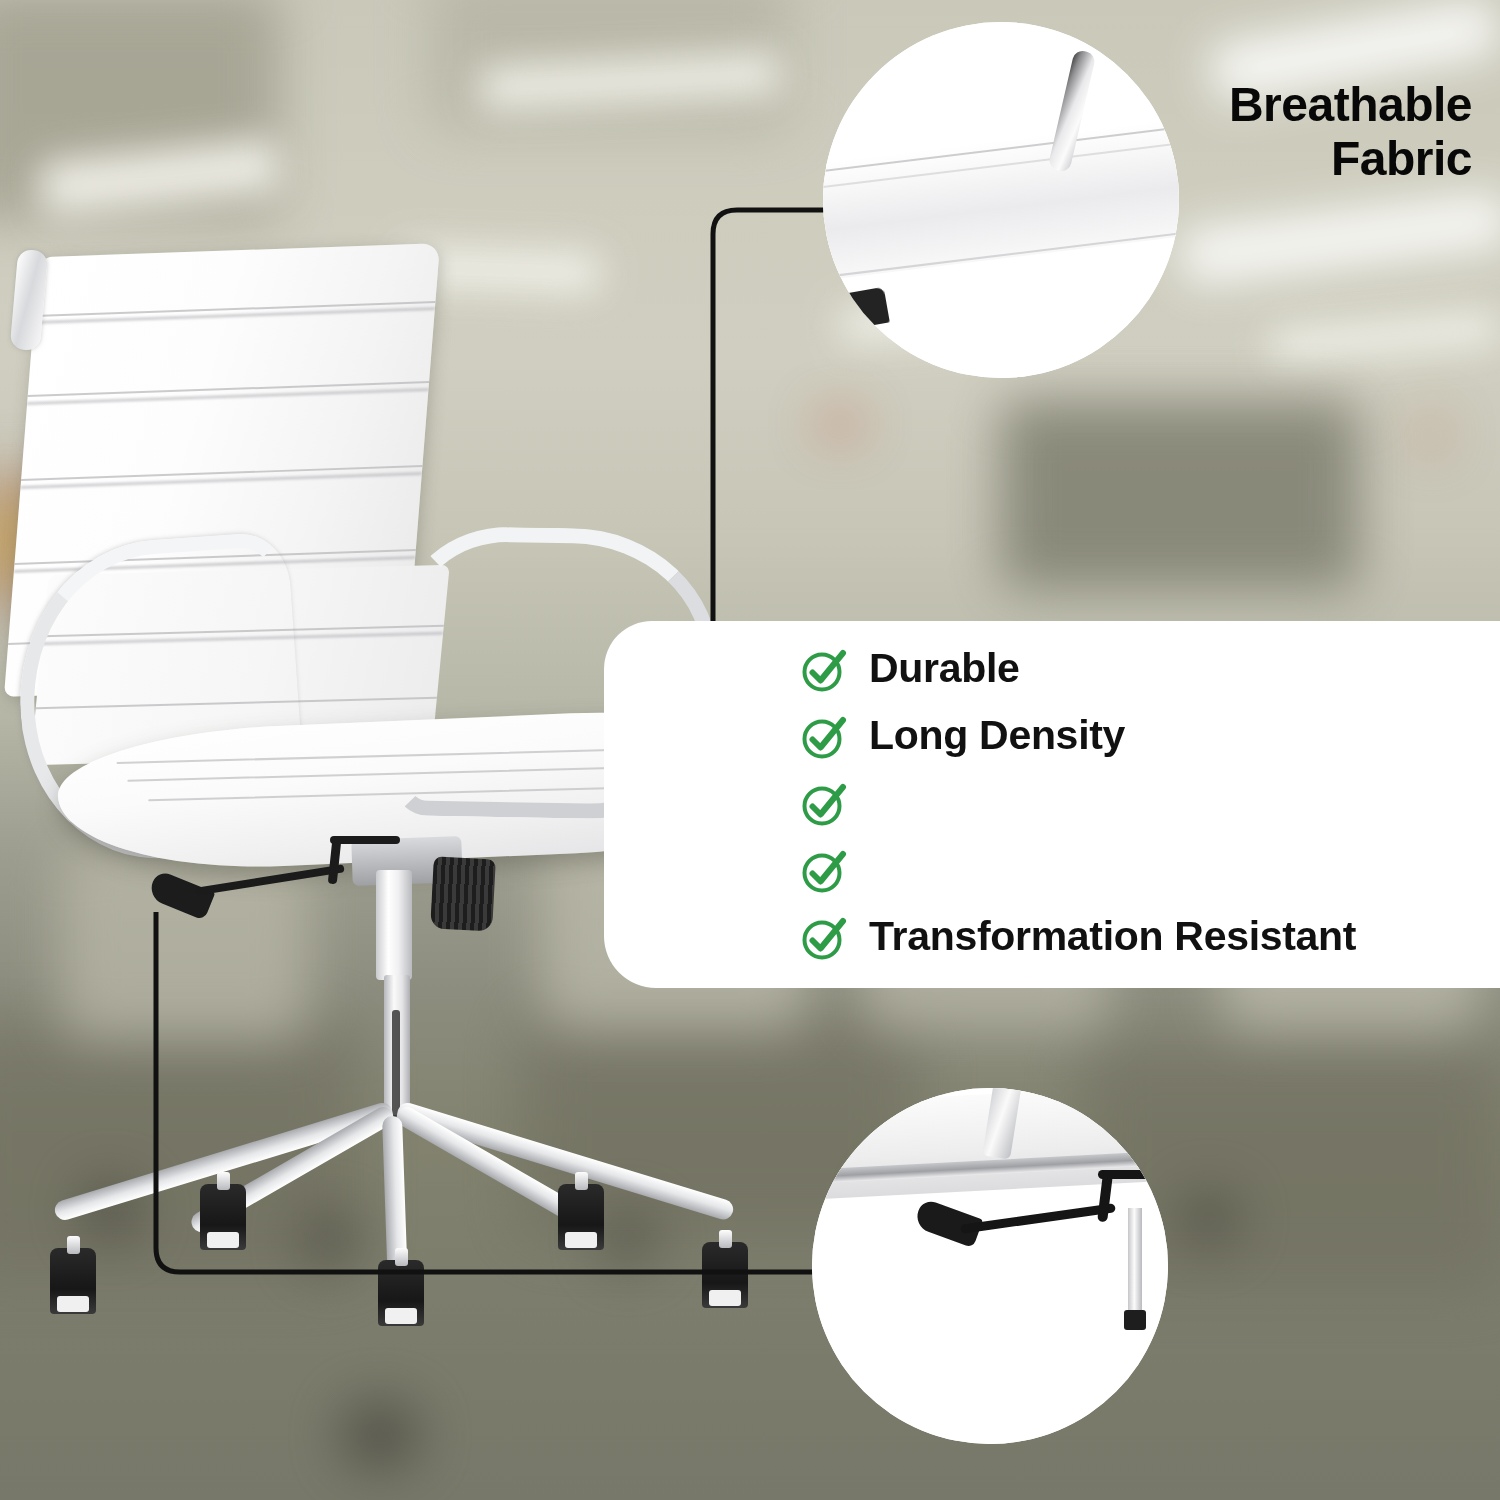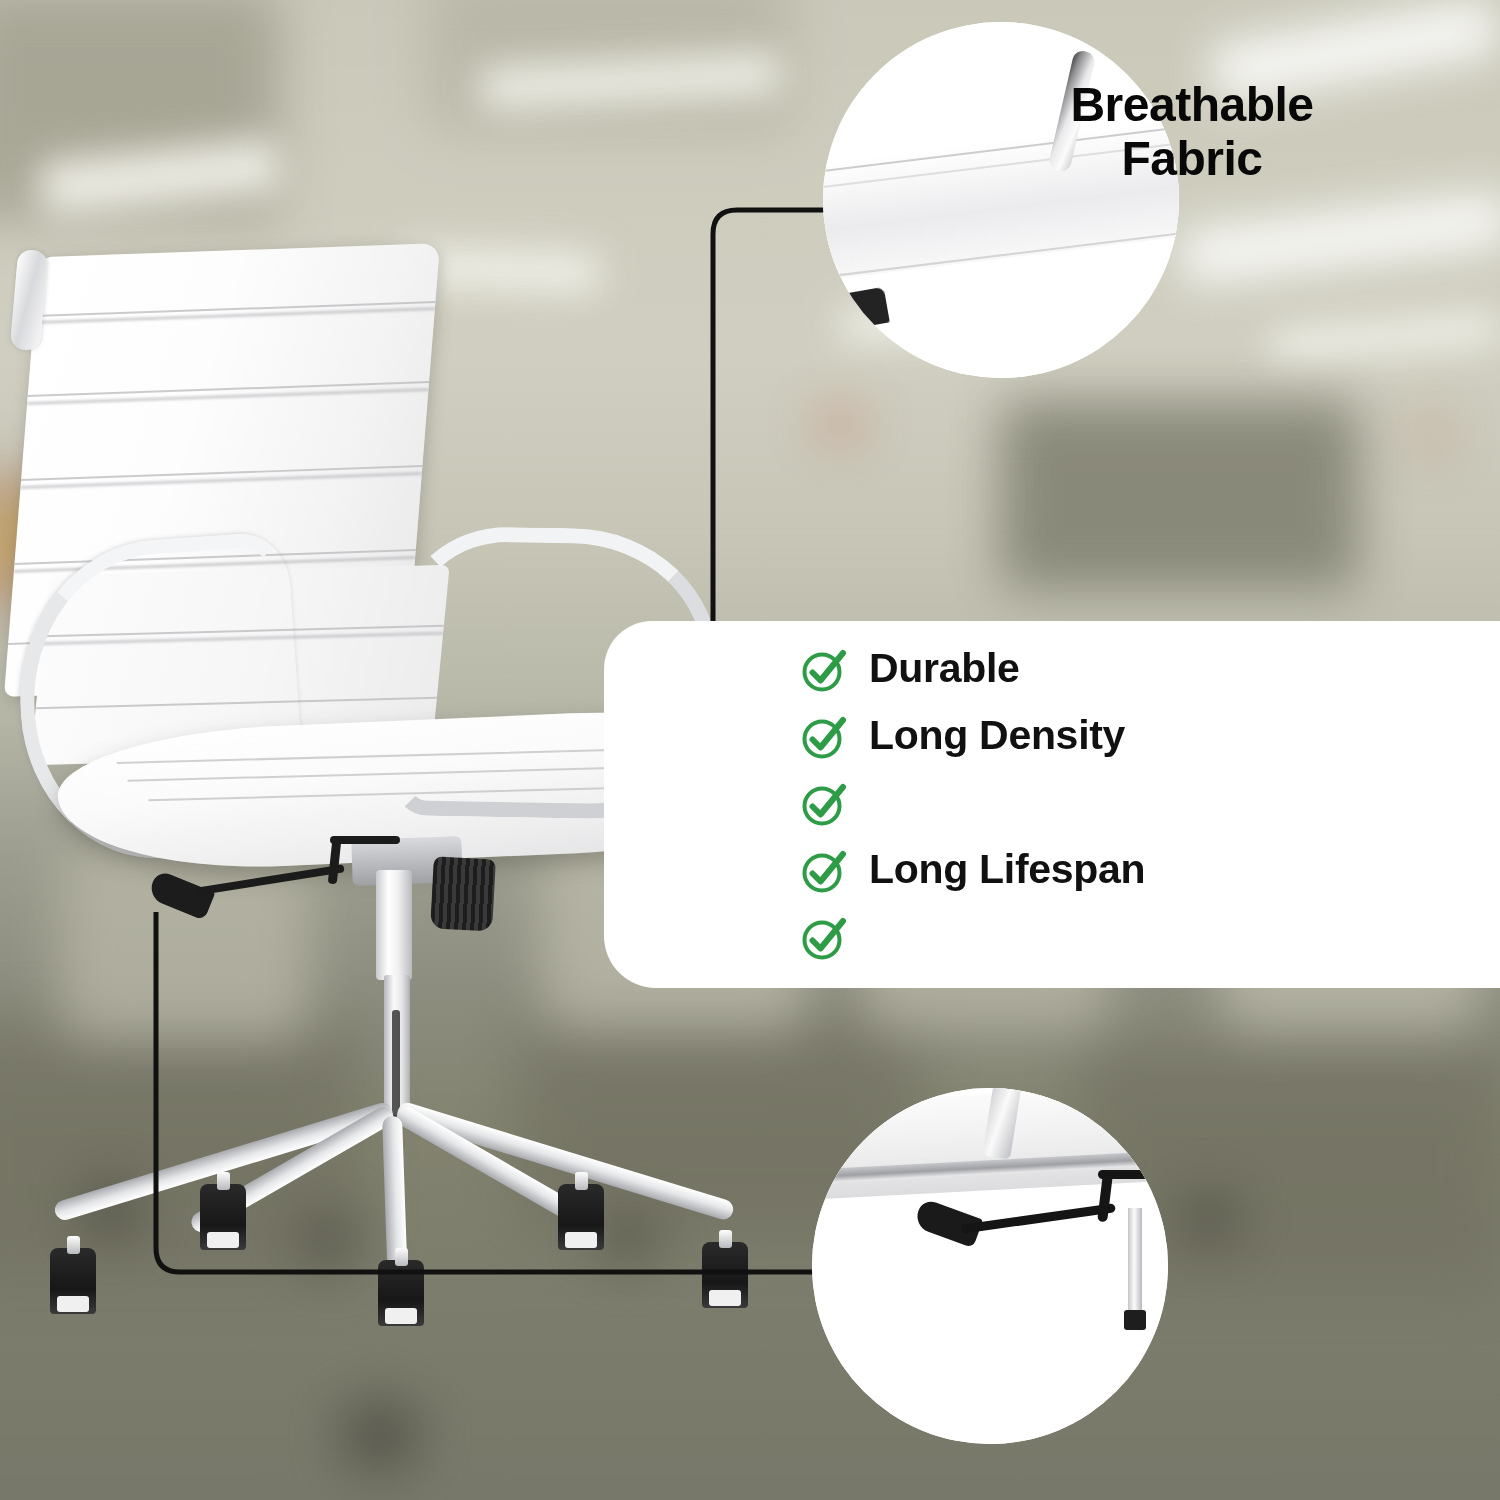--- a/index.html
+++ b/index.html
@@ -245,21 +245,21 @@
     display:flex;align-items:center;height:67px;
   }
   .tick{width:46px;height:46px;flex:0 0 46px;margin-right:22px;position:relative;top:1px;}
   .feat-label{
     font-size:41px;font-weight:bold;color:#111111;
     letter-spacing:-.3px;line-height:1;white-space:nowrap;
   }
 
   
   .cap{
-    position:absolute;text-align:center;font-weight:bold;color:#080808;
+    position:absolute;text-align:right;font-weight:bold;color:#080808;
     font-size:48px;line-height:1.12;letter-spacing:-.5px;
   }
   .cap-top{right:28px;top:78px;width:560px;}
   .cap-bot{right:28px;top:1292px;width:560px;}
 </style>
 </head>
 <body>
 
 <div id="stage">
 
@@ -414,30 +414,30 @@
         </span>
       </div>
 
       <div class="feat">
         <span class="tick">
           <svg viewBox="0 0 46 46" width="46" height="46">
             <circle cx="21" cy="25" r="17.5" fill="none" stroke="#2e9c46" stroke-width="4"></circle>
             <path d="M 11.5 25.5 L 19.5 33.5 L 42 6" fill="none" stroke="#2e9c46" stroke-width="6" stroke-linecap="round" stroke-linejoin="round"></path>
           </svg>
         </span>
-        <span class="feat-label">Long Lifespan</span>
       </div>
 
       <div class="feat">
         <span class="tick">
           <svg viewBox="0 0 46 46" width="46" height="46">
             <circle cx="21" cy="25" r="17.5" fill="none" stroke="#2e9c46" stroke-width="4"></circle>
             <path d="M 11.5 25.5 L 19.5 33.5 L 42 6" fill="none" stroke="#2e9c46" stroke-width="6" stroke-linecap="round" stroke-linejoin="round"></path>
           </svg>
         </span>
+        <span class="feat-label">Transformation Resistant</span>
       </div>
 
     </div>
   </div>
 
   <div class="cap cap-top">
     <div>Breathable</div>
     <div>Fabric</div>
   </div>
 

